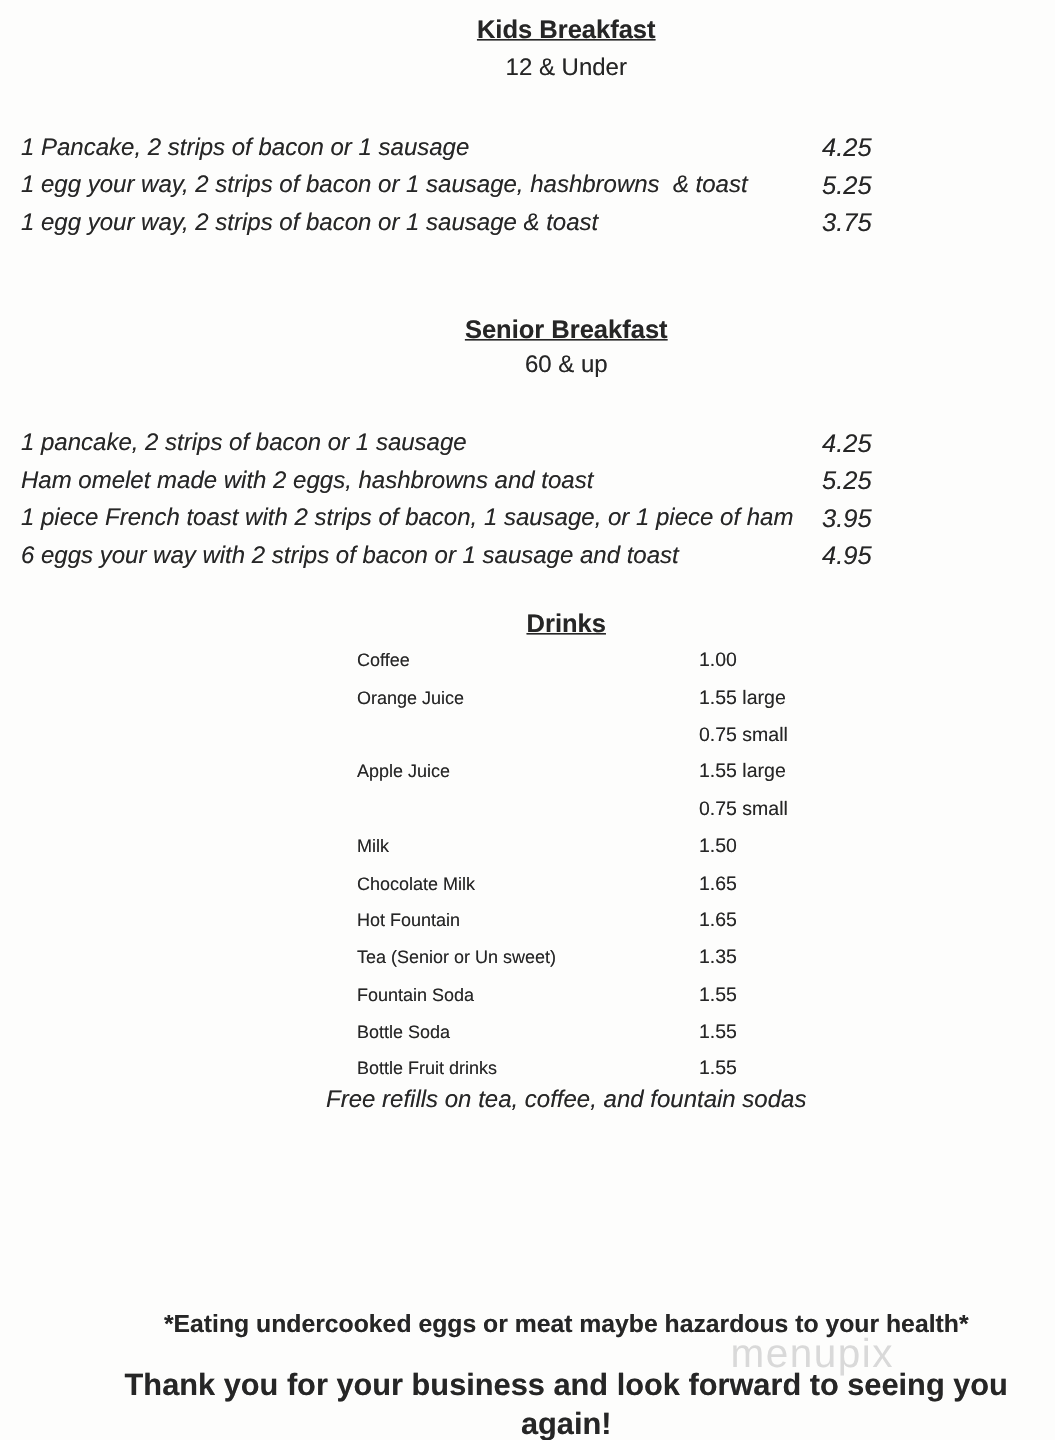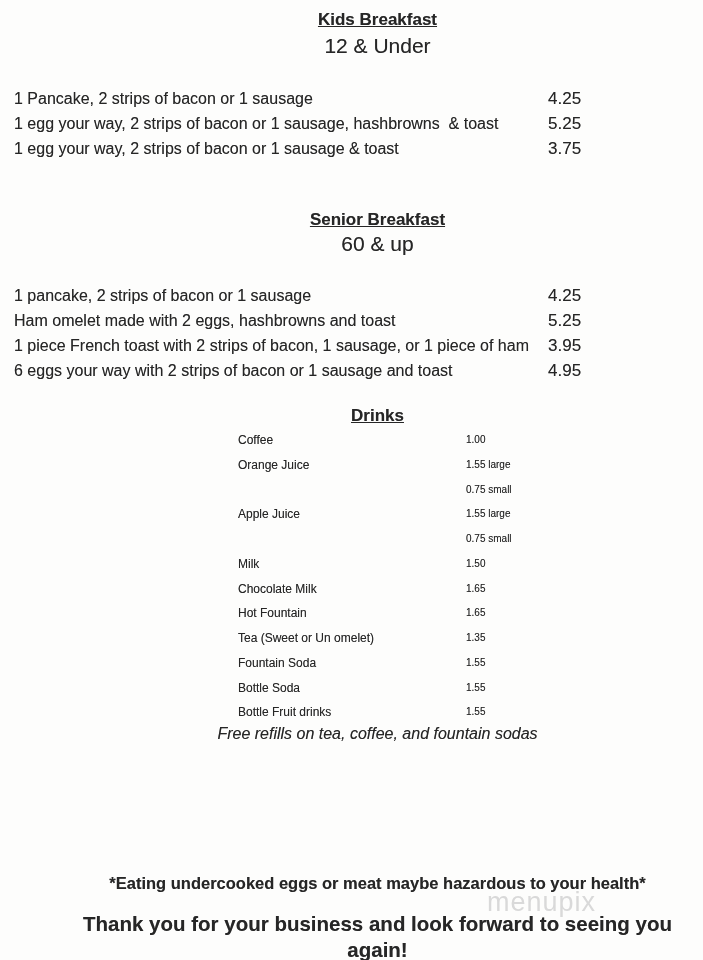--- a/index.html
+++ b/index.html
@@ -16,38 +16,38 @@
   }
   .abs { position: absolute; left: 0; right: 0; }
   
   .centered { padding-left: 52px; text-align: center; box-sizing: border-box; }
   .section-title {
     font-size: 17px;
     line-height: 24px;
     font-weight: 700;
     text-decoration: underline;
   }
-  .section-subtitle { font-size: 21px; line-height: 24px; }
-  .b-row { position: relative; height: 25px; }
+  .section-subtitle { font-size: 16px; line-height: 24px; }
+  .b-row { position: relative; height: 25px; font-style: italic; }
   .b-name {
     position: absolute; left: 14px; top: 0;
     font-size: 16px; line-height: 25px; white-space: pre;
   }
   .b-price {
     position: absolute; left: 548px; top: 0;
     font-size: 17px; line-height: 25px;
   }
   .d-row { position: relative; height: 24.75px; }
   .d-name {
     position: absolute; left: 238px; top: 0;
     font-size: 12px; line-height: 24.75px; white-space: pre;
   }
   .d-price {
     position: absolute; left: 466px; top: 0;
-    font-size: 10px; line-height: 24.75px; white-space: pre;
+    font-size: 13px; line-height: 24.75px; white-space: pre;
   }
   .drinks-note { font-size: 16px; font-style: italic; line-height: 22px; }
   .warning-line { font-size: 16.5px; font-weight: 700; line-height: 22px; }
   .thanks-line { font-size: 20.5px; font-weight: 700; line-height: 26px; }
   .watermark {
     position: absolute; left: 487px; top: 876px;
     font-size: 27px; line-height: 28px;
     color: #d9d9d9; letter-spacing: 1px;
     text-shadow: none; font-weight: 400; margin-top: 12px;
   }
@@ -126,21 +126,21 @@
     </div>
     <div class="d-row">
       <span class="d-name">Chocolate Milk</span>
       <span class="d-price">1.65</span>
     </div>
     <div class="d-row">
       <span class="d-name">Hot Fountain</span>
       <span class="d-price">1.65</span>
     </div>
     <div class="d-row">
-      <span class="d-name">Tea (Sweet or Un omelet)</span>
+      <span class="d-name">Tea (Senior or Un sweet)</span>
       <span class="d-price">1.35</span>
     </div>
     <div class="d-row">
       <span class="d-name">Fountain Soda</span>
       <span class="d-price">1.55</span>
     </div>
     <div class="d-row">
       <span class="d-name">Bottle Soda</span>
       <span class="d-price">1.55</span>
     </div>

